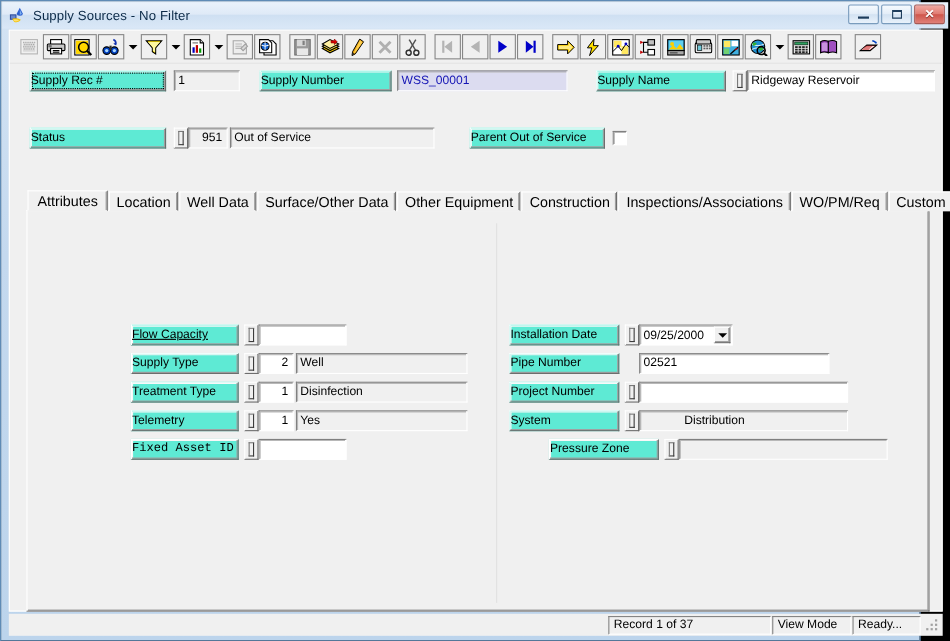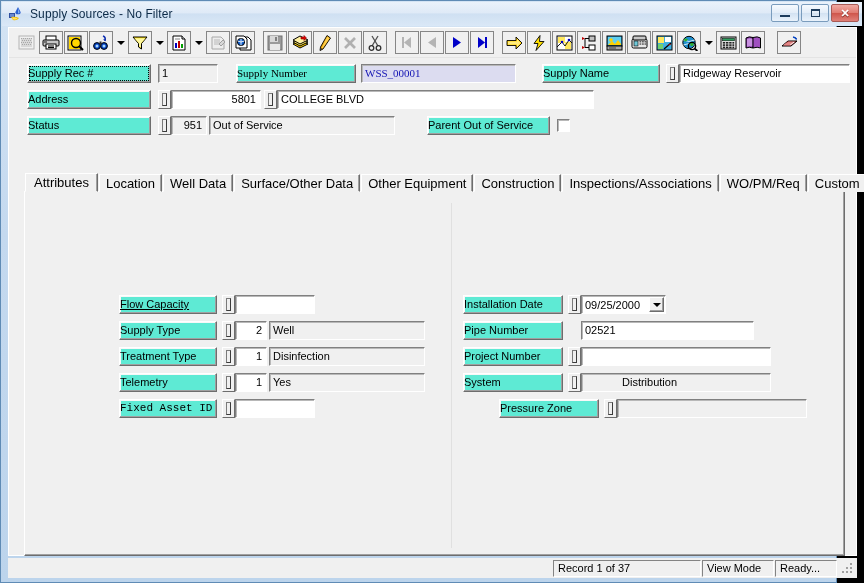--- a/index.html
+++ b/index.html
@@ -676,38 +676,31 @@
       </div>
     </div>
 
     <div id="header-block">
 
       <div class="fld-row" style="left:8px; top:4px;">
         <div class="lbl-btn focusd" style="width:124px;">Supply Rec #</div>
         <div class="tbox ro" style="width:60px; margin-left:7px;">1</div>
       </div>
 
-      <div class="fld-row" style="left:217px; top:4px;font-family:Liberation Serif, serif;">
+      <div class="fld-row" style="left:217px; top:4px;">
         <div class="lbl-btn" style="width:120px;">Supply Number</div>
         <div class="tbox keyfield" style="width:155px; margin-left:5px;">WSS_00001</div>
       </div>
 
       <div class="fld-row" style="left:523px; top:4px;">
         <div class="lbl-btn" style="width:118px;">Supply Name</div>
         <div class="lookup" style="margin-left:6px;"></div>
         <div class="tbox" style="width:171px;">Ridgeway Reservoir</div>
       </div>
 
-      <div class="fld-row" style="left:8px; top:30px;">
-        <div class="lbl-btn" style="width:124px;">Address</div>
-        <div class="lookup" style="margin-left:7px;"></div>
-        <div class="tbox num" style="width:90px;">5801</div>
-        <div class="lookup" style="margin-left:3px;"></div>
-        <div class="tbox" style="width:317px;">COLLEGE BLVD</div>
-      </div>
 
       <div class="fld-row" style="left:8px; top:56px;">
         <div class="lbl-btn" style="width:124px;">Status</div>
         <div class="lookup" style="margin-left:7px;"></div>
         <div class="tbox ro num" style="width:36px;">951</div>
         <div class="tbox ro" style="width:186px; margin-left:2px;">Out of Service</div>
       </div>
 
       <div class="fld-row" style="left:408px; top:56px;">
         <div class="lbl-btn" style="width:123px;">Parent Out of Service</div>

